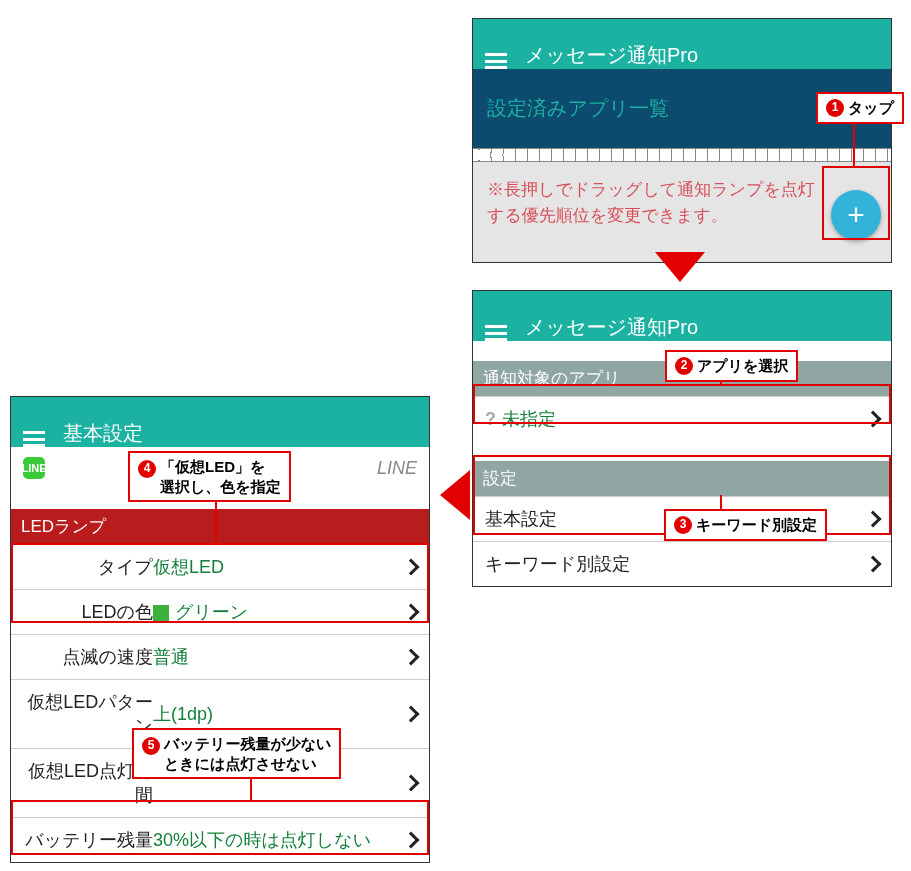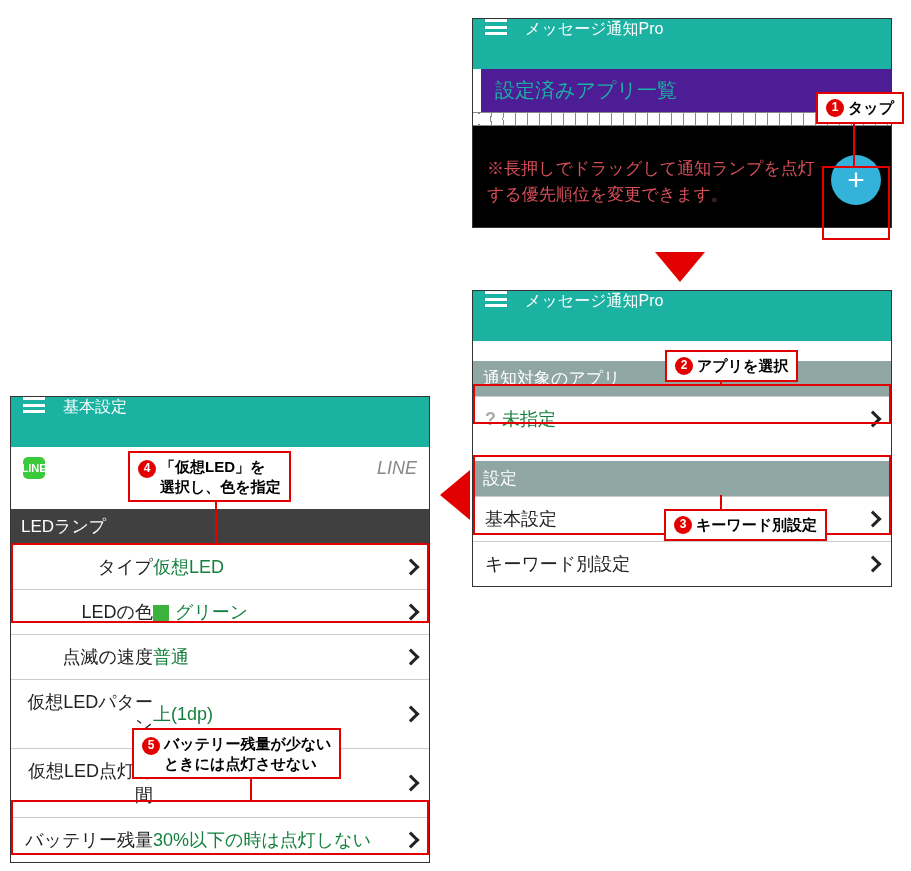--- a/index.html
+++ b/index.html
@@ -13,24 +13,24 @@
   }
   .screen {
     position: absolute;
     border: 1px solid #333;
     background: #fff;
   }
   .teal-bar {
     background: #1bb2a2;
     color: #fff;
     display: flex;
-    align-items: flex-start;
+    align-items: flex-end;
     height: 50px;
     padding: 0 12px;
-    font-size: 16px;
+    font-size: 20px;
   }
   .hamburger {
     width: 22px;
     height: 16px;
     margin-right: 18px;
     display: flex;
     flex-direction: column;
     justify-content: space-between;
   }
   .hamburger span { display:block; height:3px; background:#fff; }
@@ -143,23 +143,23 @@
 
 <div class="screen" style="left:472px; top:18px; width:420px;">
   <div class="teal-bar">
     <div class="hamburger">
         <span></span>
         <span></span>
         <span></span>
       </div>
     <span>メッセージ通知Pro</span>
   </div>
-  <div style="padding:8px 14px; color:#1bb2a2; font-size:20px; background:#4c1d95;margin-left:8px;">設定済みアプリ一覧</div>
+  <div style="padding:26px 14px; color:#1bb2a2; font-size:20px; background:#0c4a6e;">設定済みアプリ一覧</div>
   <div class="wavy"></div>
-  <div style="position:relative; padding:30px 70px 20px 14px; background:#000000; min-height:100px;">
+  <div style="position:relative; padding:15px 70px 20px 14px; background:#e5e5e5; min-height:100px;">
     <div style="color:#d84e59; font-size:17px; line-height:1.5;">※長押しでドラッグして通知ランプを点灯する優先順位を変更できます。</div>
     <div class="fab" style="right:10px; bottom:22px;">
       <span>+</span>
     </div>
   </div>
 </div>
 
 <div class="callout" style="left:816px; top:92px;">
   <span class="num">1</span>
   <span>タップ</span>
@@ -217,21 +217,21 @@
         <span></span>
         <span></span>
         <span></span>
       </div>
     <span>基本設定</span>
   </div>
   <div class="row" style="border-top:none;justify-content:space-between;">
     <span class="line-badge">LINE</span>
     <span style="color:#888; font-style:italic;">LINE</span>
   </div>
-  <div class="section-head" style="background:#404040;">LEDランプ</div>
+  <div class="section-head" style="background:#b91c1c;">LEDランプ</div>
 
   <div class="row">
     <span class="label">タイプ</span>
     <span class="value">仮想LED</span>
     <span class="chevron"></span>
   </div>
   <div class="row">
     <span class="label">LEDの色</span>
     <span class="value"><span class="green-swatch"></span><span>グリーン</span></span>
     <span class="chevron"></span>

